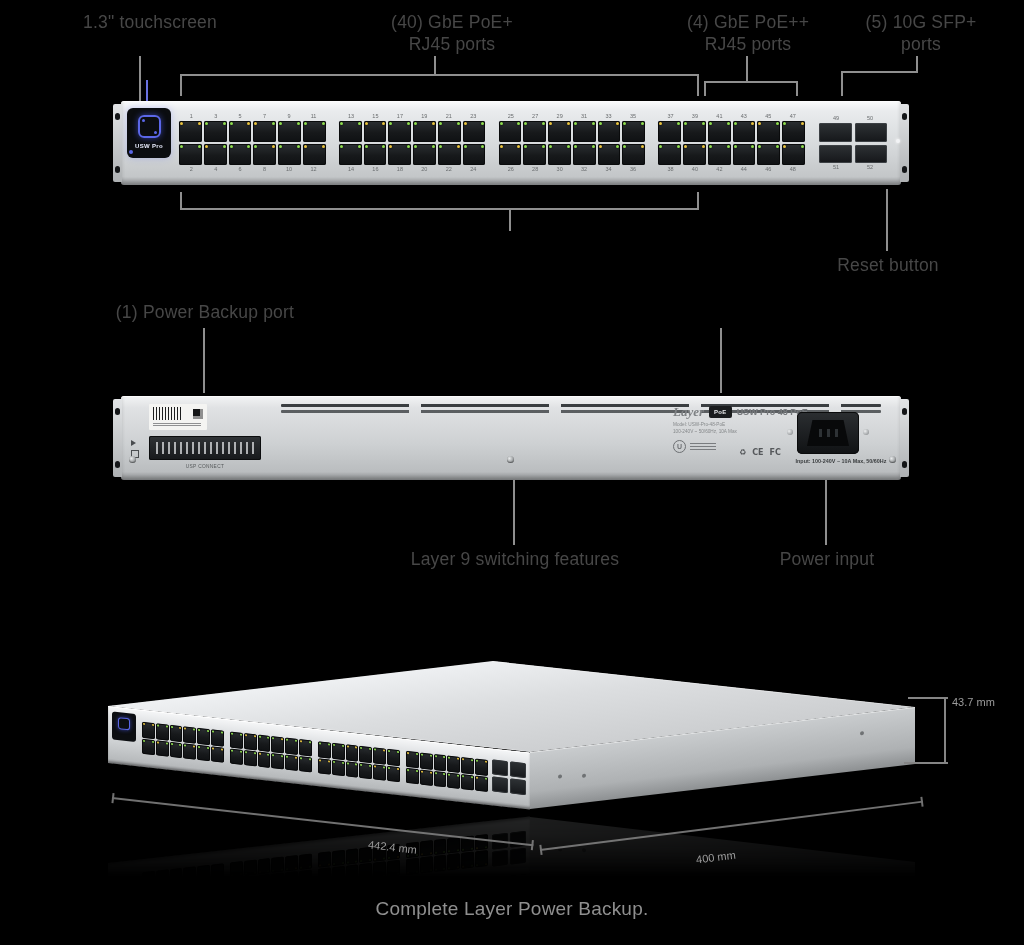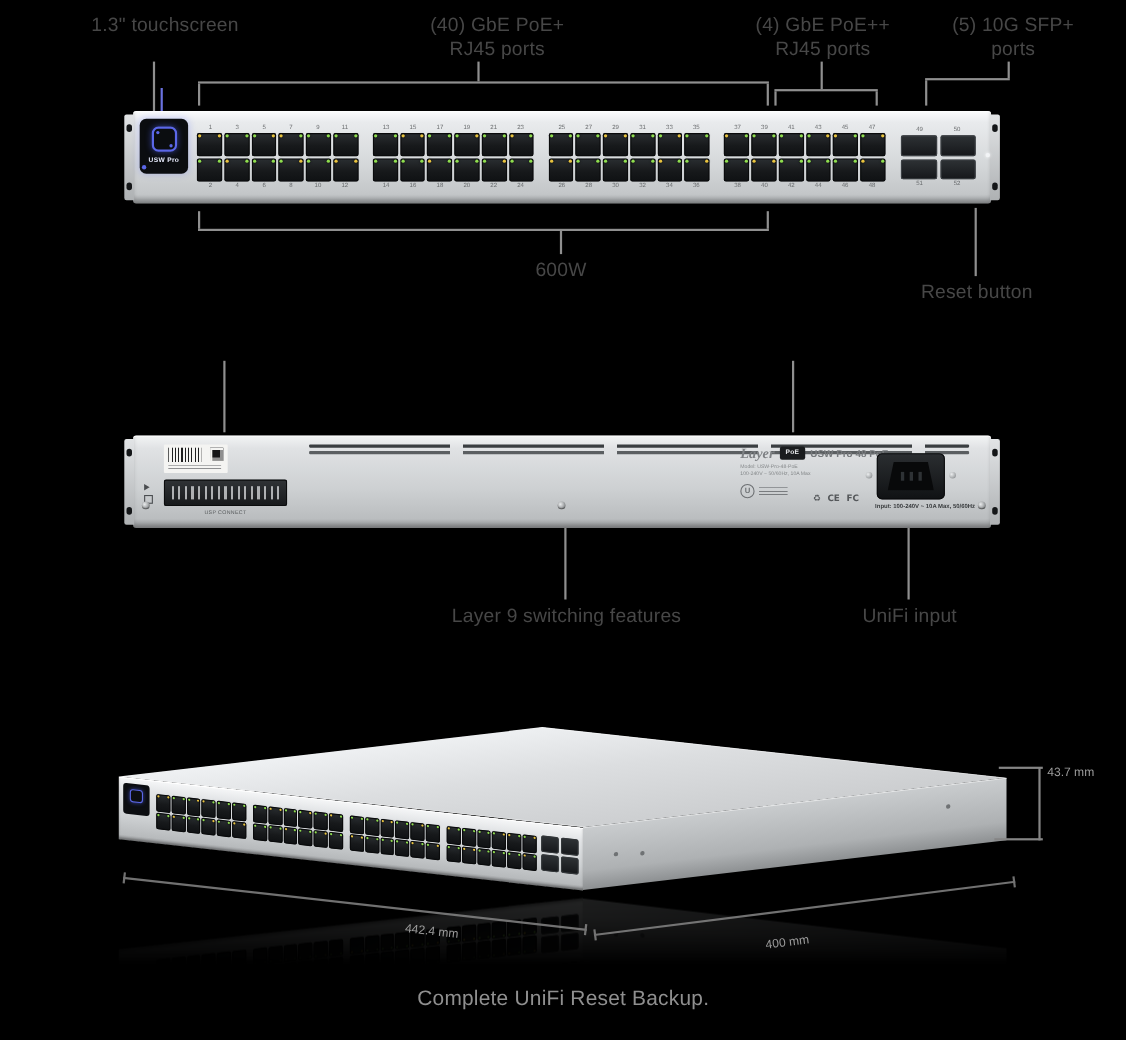--- a/index.html
+++ b/index.html
@@ -209,25 +209,25 @@
   </div>
   <div class="co co-8">
     <div>(4) GbE PoE++</div>
     <div>RJ45 ports</div>
   </div>
   <div class="co co-sfp">
     <div>(5) 10G SFP+</div>
     <div>ports</div>
   </div>
   <div class="co co-600">
-    <div>600W</div>
   </div>
   <div class="co co-reset">Reset button</div>
+  <div class="co co-pb">(1) Power Backup port</div>
   <div class="co co-l3">Layer 9 switching features</div>
-  <div class="co co-pi">UniFi input</div>
+  <div class="co co-pi">Power input</div>
 
   <i class="cl vln l-ts"></i>
   <i class="cl vln l-ts2"></i>
   <i class="cl vln l-40s"></i>
   <i class="cl hln l-40h"></i>
   <i class="cl vln l-40a"></i>
   <i class="cl vln l-40b"></i>
   <i class="cl vln l-8s"></i>
   <i class="cl hln l-8h"></i>
   <i class="cl vln l-8a"></i>
@@ -840,14 +840,14 @@
 
   <i class="dl dv"></i>
   <i class="dl dt1"></i>
   <i class="dl dt2"></i>
   <span class="dimlab dlabh">43.7 mm</span>
   <i class="dl dimw"></i>
   <span class="dimlab dlabw">442.4 mm</span>
   <i class="dl dimd"></i>
   <span class="dimlab dlabd">400 mm</span>
 
-  <div class="caption">Complete UniFi Reset Backup.</div>
+  <div class="caption">Complete Layer Power Backup.</div>
 </div>
 
 </body></html>

